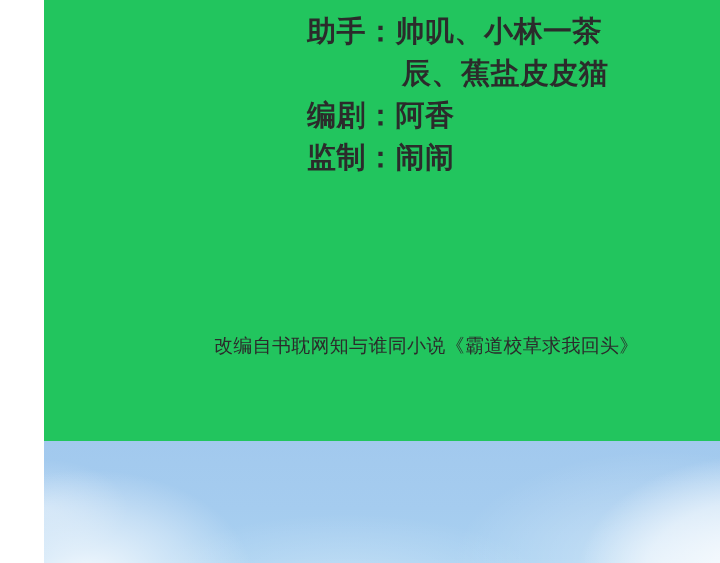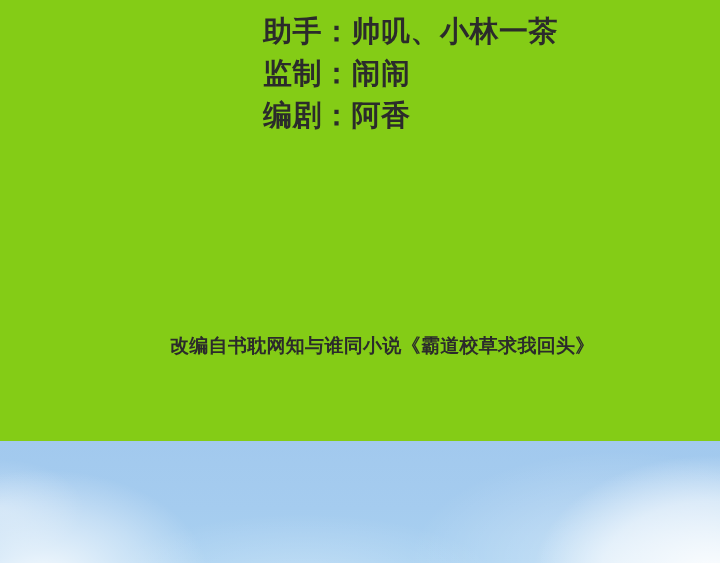--- a/index.html
+++ b/index.html
@@ -10,42 +10,43 @@
     width: 720px;
     height: 563px;
     position: relative;
     overflow: hidden;
     background: #ffffff;
     font-family: "Liberation Sans", sans-serif;
   }
   .page {
     position: absolute;
     inset: 0;
-    background: #84cc16;
+    background: #22c55e;
+    margin-left: 44px;
   }
   .credits {
     position: absolute;
     left: 263px;
     top: 10px;
     font-size: 29px;
     font-weight: 700;
     line-height: 42px;
     color: #2b2b2b;
     letter-spacing: 0.5px;
     white-space: nowrap;
   }
   .credit-line.indent {
     padding-left: 95px;
   }
   .adaptation {
     position: absolute;
     left: 170px;
     top: 333px;
     font-size: 19px;
-    font-weight: 700;
+    font-weight: 400;
     line-height: 26px;
     color: #2b2b2b;
     letter-spacing: 0.3px;
     white-space: nowrap;
   }
   .sky {
     position: absolute;
     left: 0;
     top: 441px;
     width: 720px;
@@ -59,21 +60,22 @@
       linear-gradient(180deg, #a2c9ee 0%, #a5ccef 55%, #a9d1f1 100%);
   }
 </style>
 </head>
 <body>
 
 <div class="page">
 
   <div class="credits">
     <div class="credit-line">助手：帅叽、小林一茶</div>
+    <div class="credit-line indent">辰、蕉盐皮皮猫</div>
+    <div class="credit-line">编剧：阿香</div>
     <div class="credit-line">监制：闹闹</div>
-    <div class="credit-line">编剧：阿香</div>
   </div>
 
   <div class="adaptation">改编自书耽网知与谁同小说《霸道校草求我回头》</div>
 
   <div class="sky"></div>
 
 </div>
 
 </body></html>

